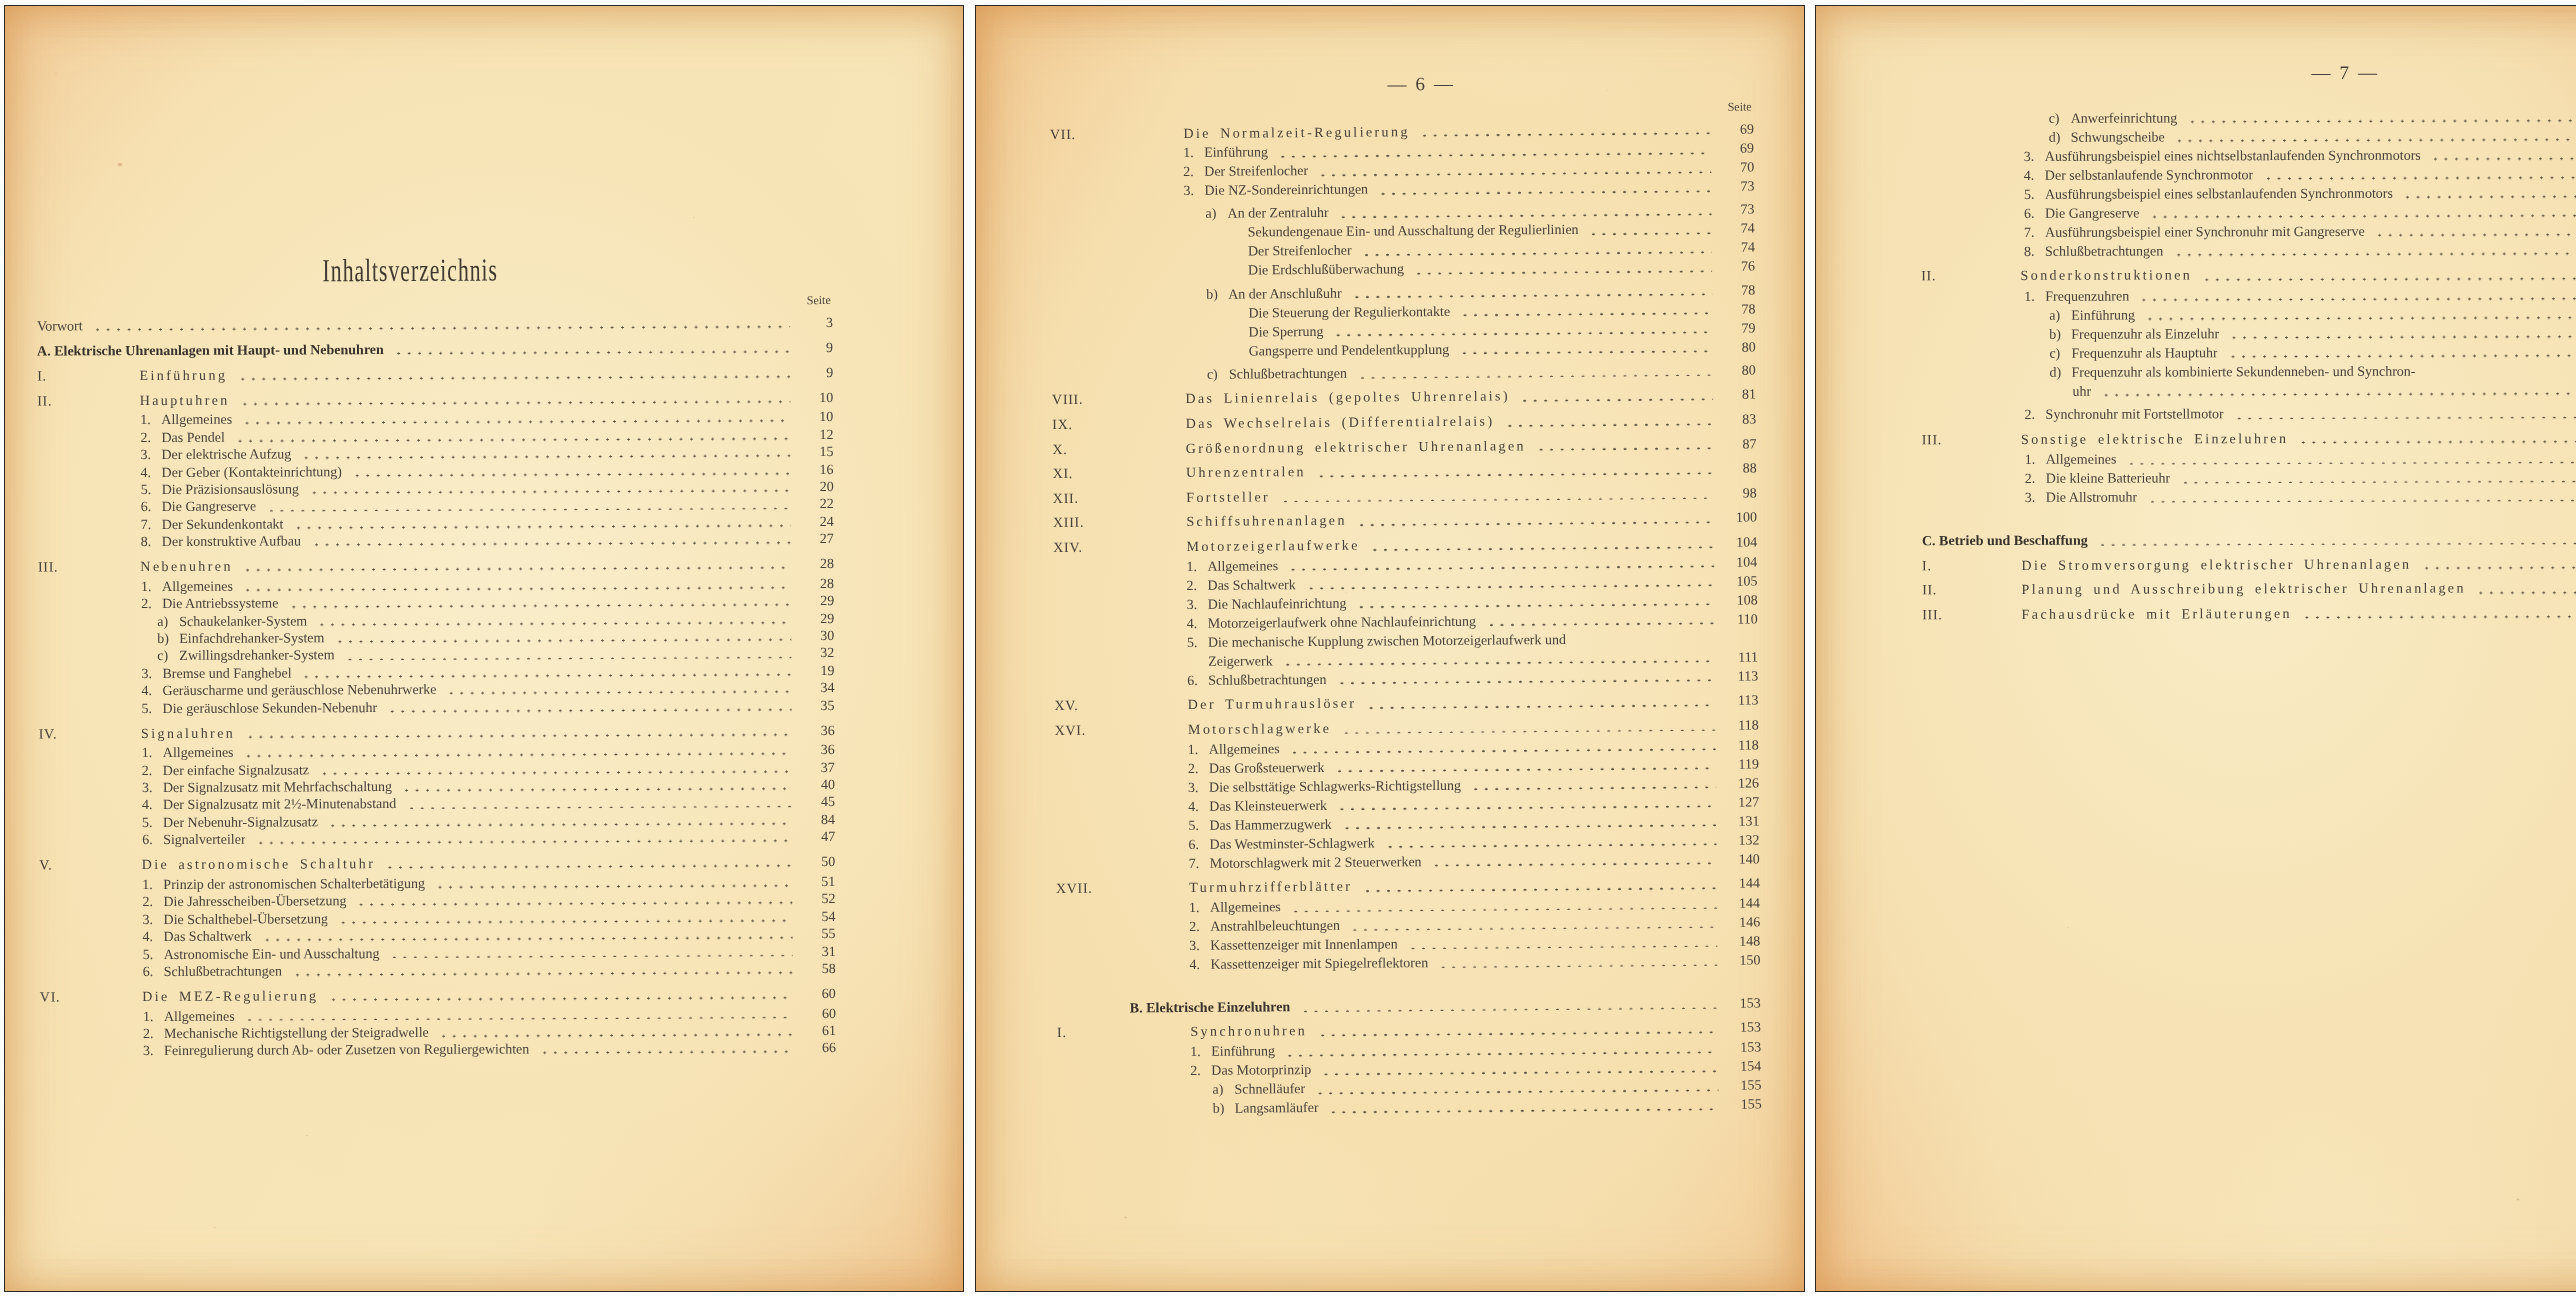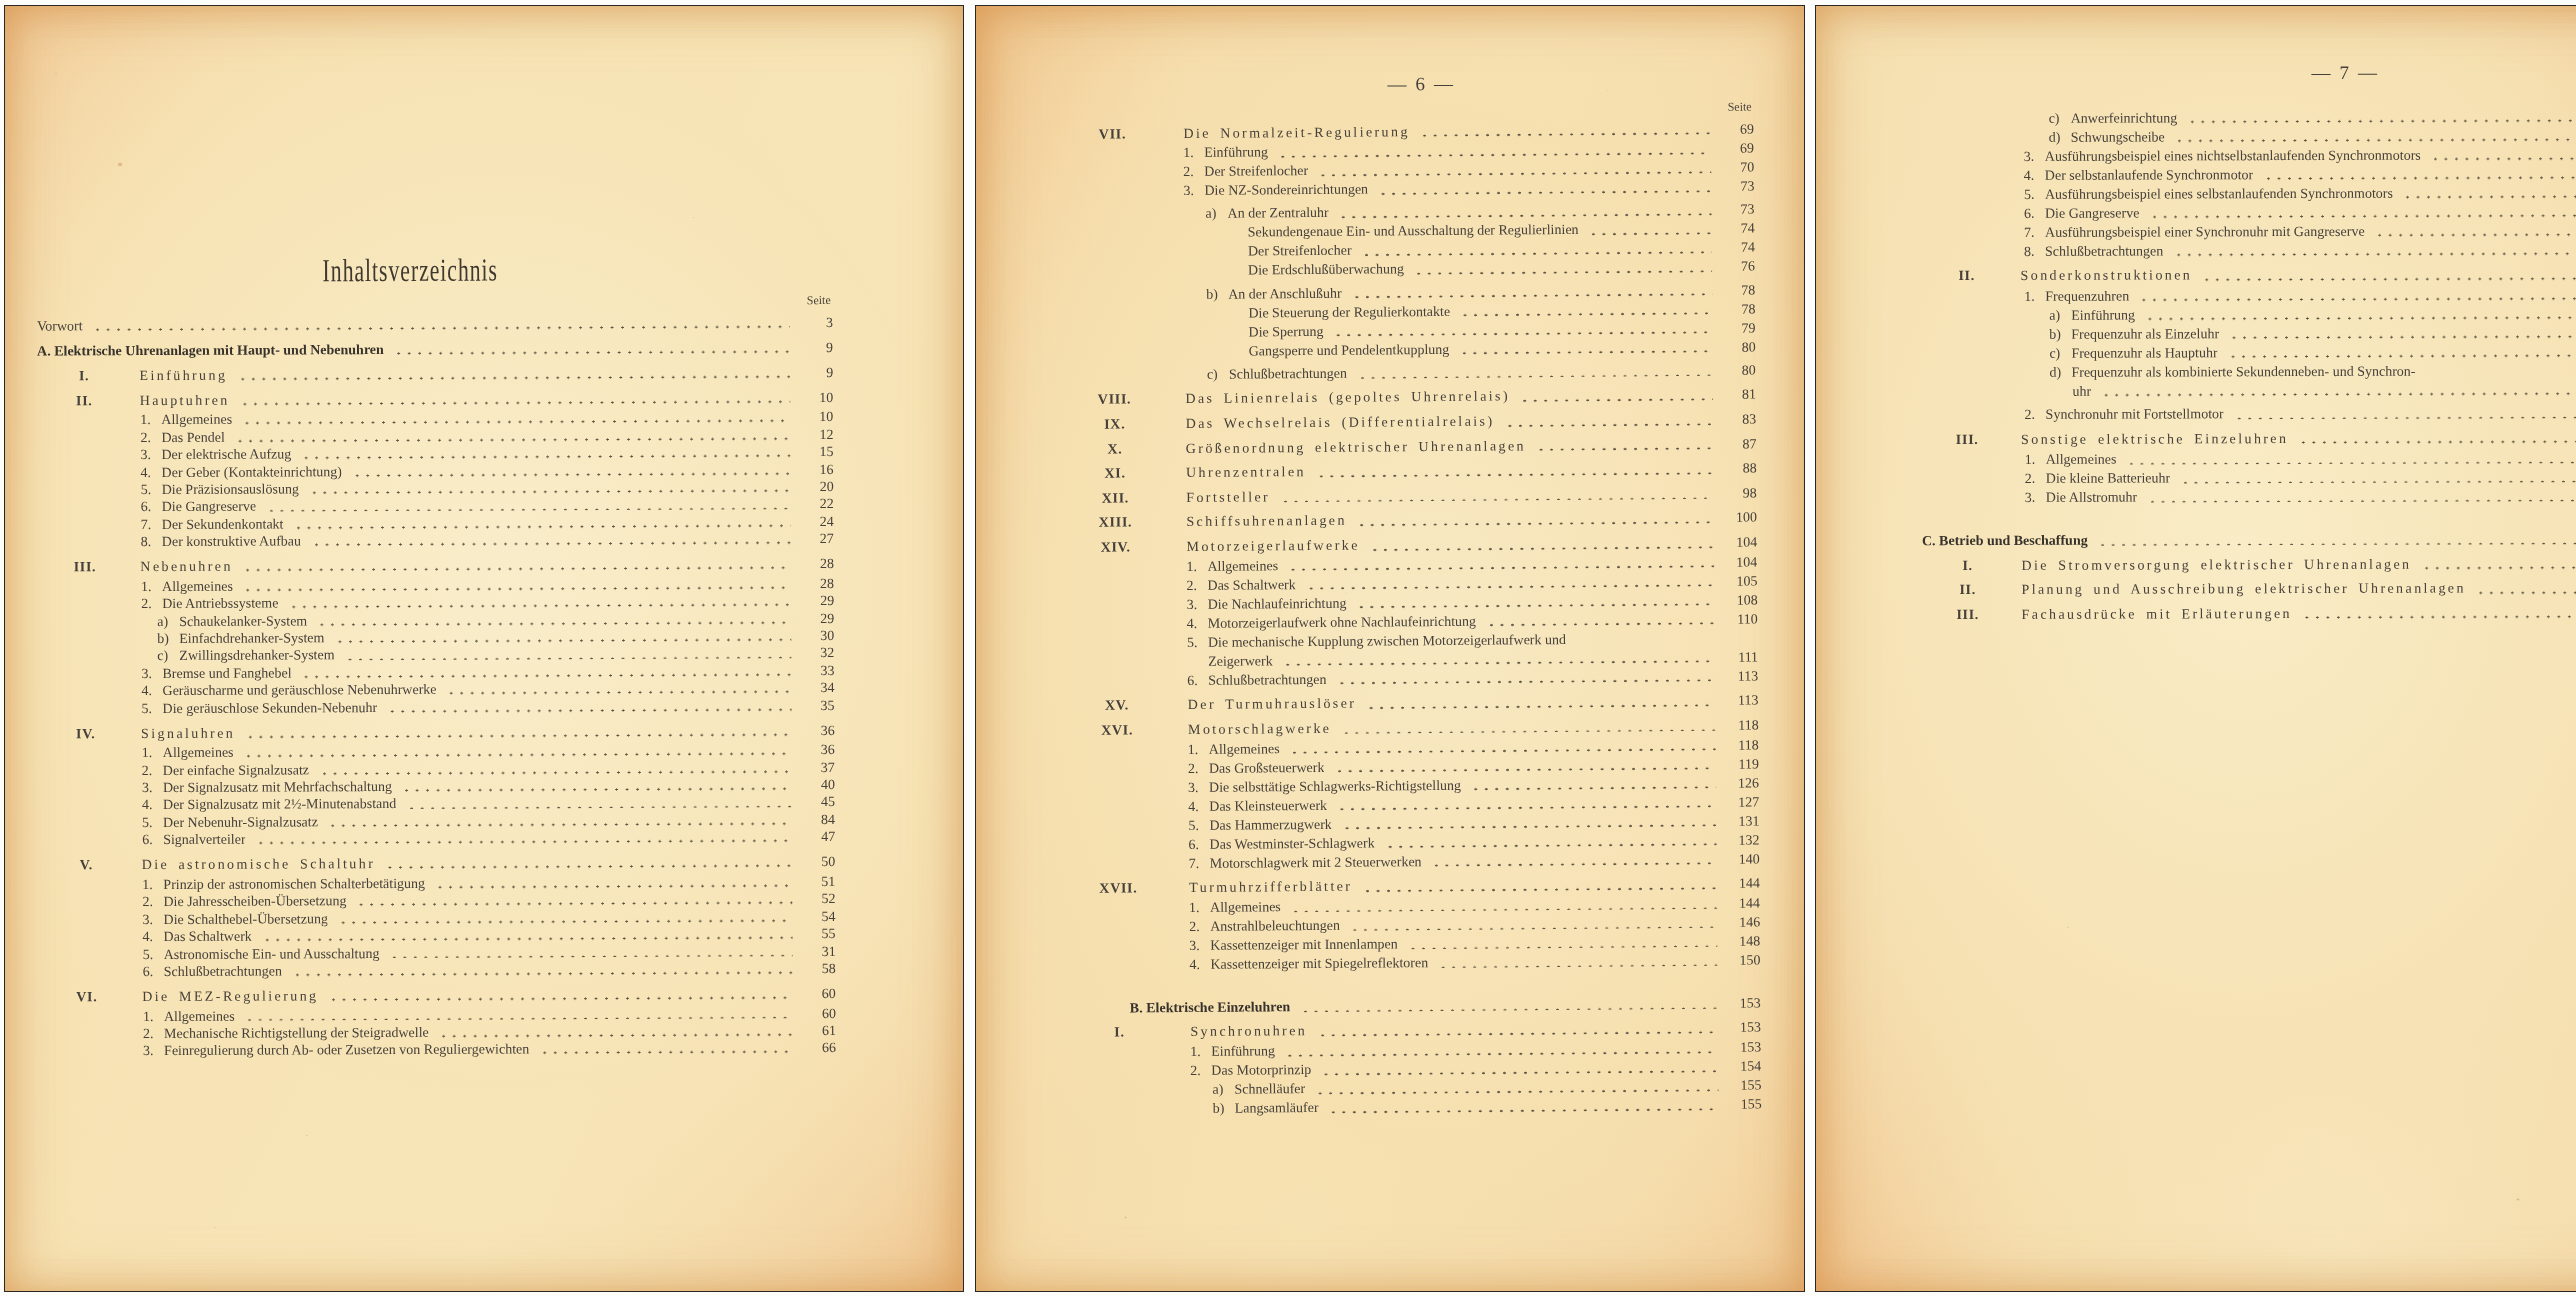--- a/index.html
+++ b/index.html
@@ -93,21 +93,21 @@
   .row .label{flex:0 1 auto;overflow:hidden;}
   .row .leader{
     flex:1 1 auto;min-width:8.4px;height:3.5px;align-self:flex-end;
     margin:0 7px 3.5px 8.4px;
     background-image:radial-gradient(circle, rgba(75,66,50,.9) 1px, rgba(0,0,0,0) 1.5px);
     background-size:10.5px 3.5px;background-repeat:repeat-x;background-position:1.4px 0.7px;
   }
   .row .pg{flex:none;width:36px;text-align:right;}
 
   .l0{padding-left:var(--i0);}
-  .l1 .num{width:var(--i1);text-align:center;letter-spacing:0.7px;font-weight:bold;}
+  .l1 .num{width:var(--i1);text-align:left;letter-spacing:0.7px;}
   .l1 .label{margin-left:8.4px;}
   .l2{padding-left:var(--i2);} .l2 .num{width:21px;text-align:left;}
   .l3{padding-left:var(--i3);} .l3 .num{width:22px;text-align:left;}
   .l4{padding-left:var(--i4);}
   .l5{padding-left:var(--ic);}
 
   .sec{margin-top:var(--secmt);margin-bottom:var(--secmb);}
   .g1{margin-top:24px;}
   .g2{margin-top:4.2px;}
   .bold .label{font-weight:700;color:#37322b;}
@@ -227,21 +227,21 @@
           <div class="row l3">
             <span class="num">c)</span>
             <span class="label">Zwillingsdrehanker-System</span>
             <span class="leader"></span>
             <span class="pg">32</span>
           </div>
           <div class="row l2">
             <span class="num">3.</span>
             <span class="label">Bremse und Fanghebel</span>
             <span class="leader"></span>
-            <span class="pg">33</span>
+            <span class="pg">19</span>
           </div>
           <div class="row l2">
             <span class="num">4.</span>
             <span class="label">Geräuscharme und geräuschlose Nebenuhrwerke</span>
             <span class="leader"></span>
             <span class="pg">34</span>
           </div>
           <div class="row l2">
             <span class="num">5.</span>
             <span class="label">Die geräuschlose Sekunden-Nebenuhr</span>

